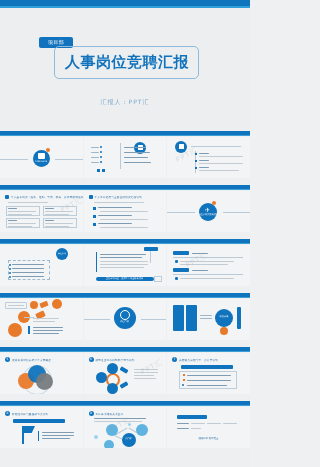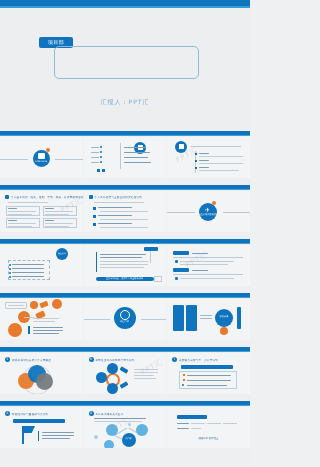--- a/index.html
+++ b/index.html
@@ -74,20 +74,21 @@
 <div class="page">
 
   <div class="topbar"></div>
   <div class="topbar2"></div>
 
   <div class="hero">
     <div class="badge">
       <span>项目部</span>
     </div>
     <div class="titlebox"></div>
+    <div class="titletxt">人事岗位竞聘汇报</div>
     <div class="subtitle">汇报人：PPT汇</div>
   </div>
 
   <div class="row" style="top:131px">
     <div class="rowbar"></div>
     <div class="rowbar2"></div>
 
     <div class="cell c0">
       <div class="conn" style="left:0;top:22px;width:28px;height:.6px"></div>
       <div class="conn" style="left:55px;top:22px;width:28px;height:.6px"></div>

